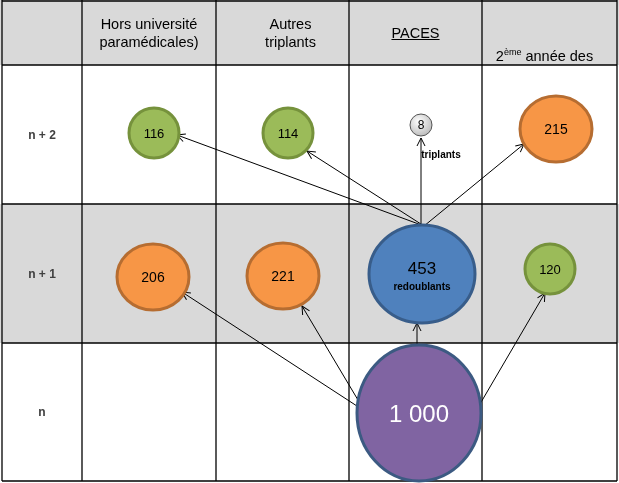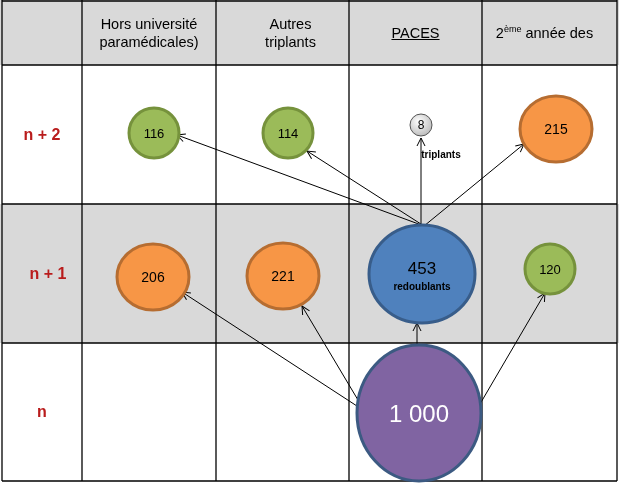--- a/index.html
+++ b/index.html
@@ -1,20 +1,20 @@
 <!DOCTYPE html>
 <html><head>
 <meta charset="utf-8">
 <style>
   html, body { margin:0; padding:0; background:#ffffff; }
   body { width:619px; height:483px; position:relative; overflow:hidden; font-family:"Liberation Sans", sans-serif; }
   #stage { position:absolute; left:0; top:0; width:619px; height:483px; }
   .cell { position:absolute; box-sizing:border-box; }
   .hdr { display:flex; align-items:center; justify-content:center; text-align:center; font-size:14.5px; line-height:18px; color:#000; }
-  .rowlabel { display:flex; align-items:center; justify-content:center; font-weight:bold; font-size:16px; color:#b91c1c; }
+  .rowlabel { display:flex; align-items:center; justify-content:center; font-weight:bold; font-size:12px; color:#404040; }
   svg text { font-family:"Liberation Sans", sans-serif; }
   sup { font-size:9px; vertical-align:super; line-height:0; }
 </style>
 </head>
 <body>
 
 <div id="stage">
 
   <div class="cell" style="left:0;top:0;width:619px;height:65px;background:#d9d9d9;"></div>
   <div class="cell" style="left:0;top:204px;width:619px;height:139px;background:#d9d9d9;"></div>
@@ -28,28 +28,28 @@
   </div>
   <div class="cell hdr" style="left:216px;top:0;width:149px;height:65px;">
     <div>
       <div>Autres</div>
       <div>triplants</div>
     </div>
   </div>
   <div class="cell hdr" style="left:349px;top:0;width:133px;height:65px;text-decoration:underline;">
     <div>PACES</div>
   </div>
-  <div class="cell hdr" style="left:482px;top:0;width:125px;height:65px;">
+  <div class="cell hdr" style="left:482px;top:0;width:125px;height:65px;align-items:flex-end;">
     <div>
       <div><span>2</span><sup>ème</sup><span> année des</span></div>
     </div>
   </div>
 
   <div class="cell rowlabel" style="left:2px;top:65px;width:80px;height:139px;">n + 2</div>
-  <div class="cell rowlabel" style="left:8px;top:204px;width:80px;height:139px;">n + 1</div>
+  <div class="cell rowlabel" style="left:2px;top:204px;width:80px;height:139px;">n + 1</div>
   <div class="cell rowlabel" style="left:2px;top:343px;width:80px;height:138px;">n</div>
 
   <svg id="diagram" width="619" height="483" style="position:absolute;left:0;top:0;">
     <defs>
       <marker id="arrowhead" markerWidth="10" markerHeight="10" refX="9" refY="5" orient="auto" markerUnits="userSpaceOnUse">
         <path d="M1,1 L9,5 L1,9" fill="none" stroke="#000" stroke-width="1"></path>
       </marker>
     <radialGradient id="greyGrad" cx="40%" cy="35%" r="65%">
           <stop offset="0%" stop-color="#ffffff"></stop>
           <stop offset="100%" stop-color="#bfbfbf"></stop>

